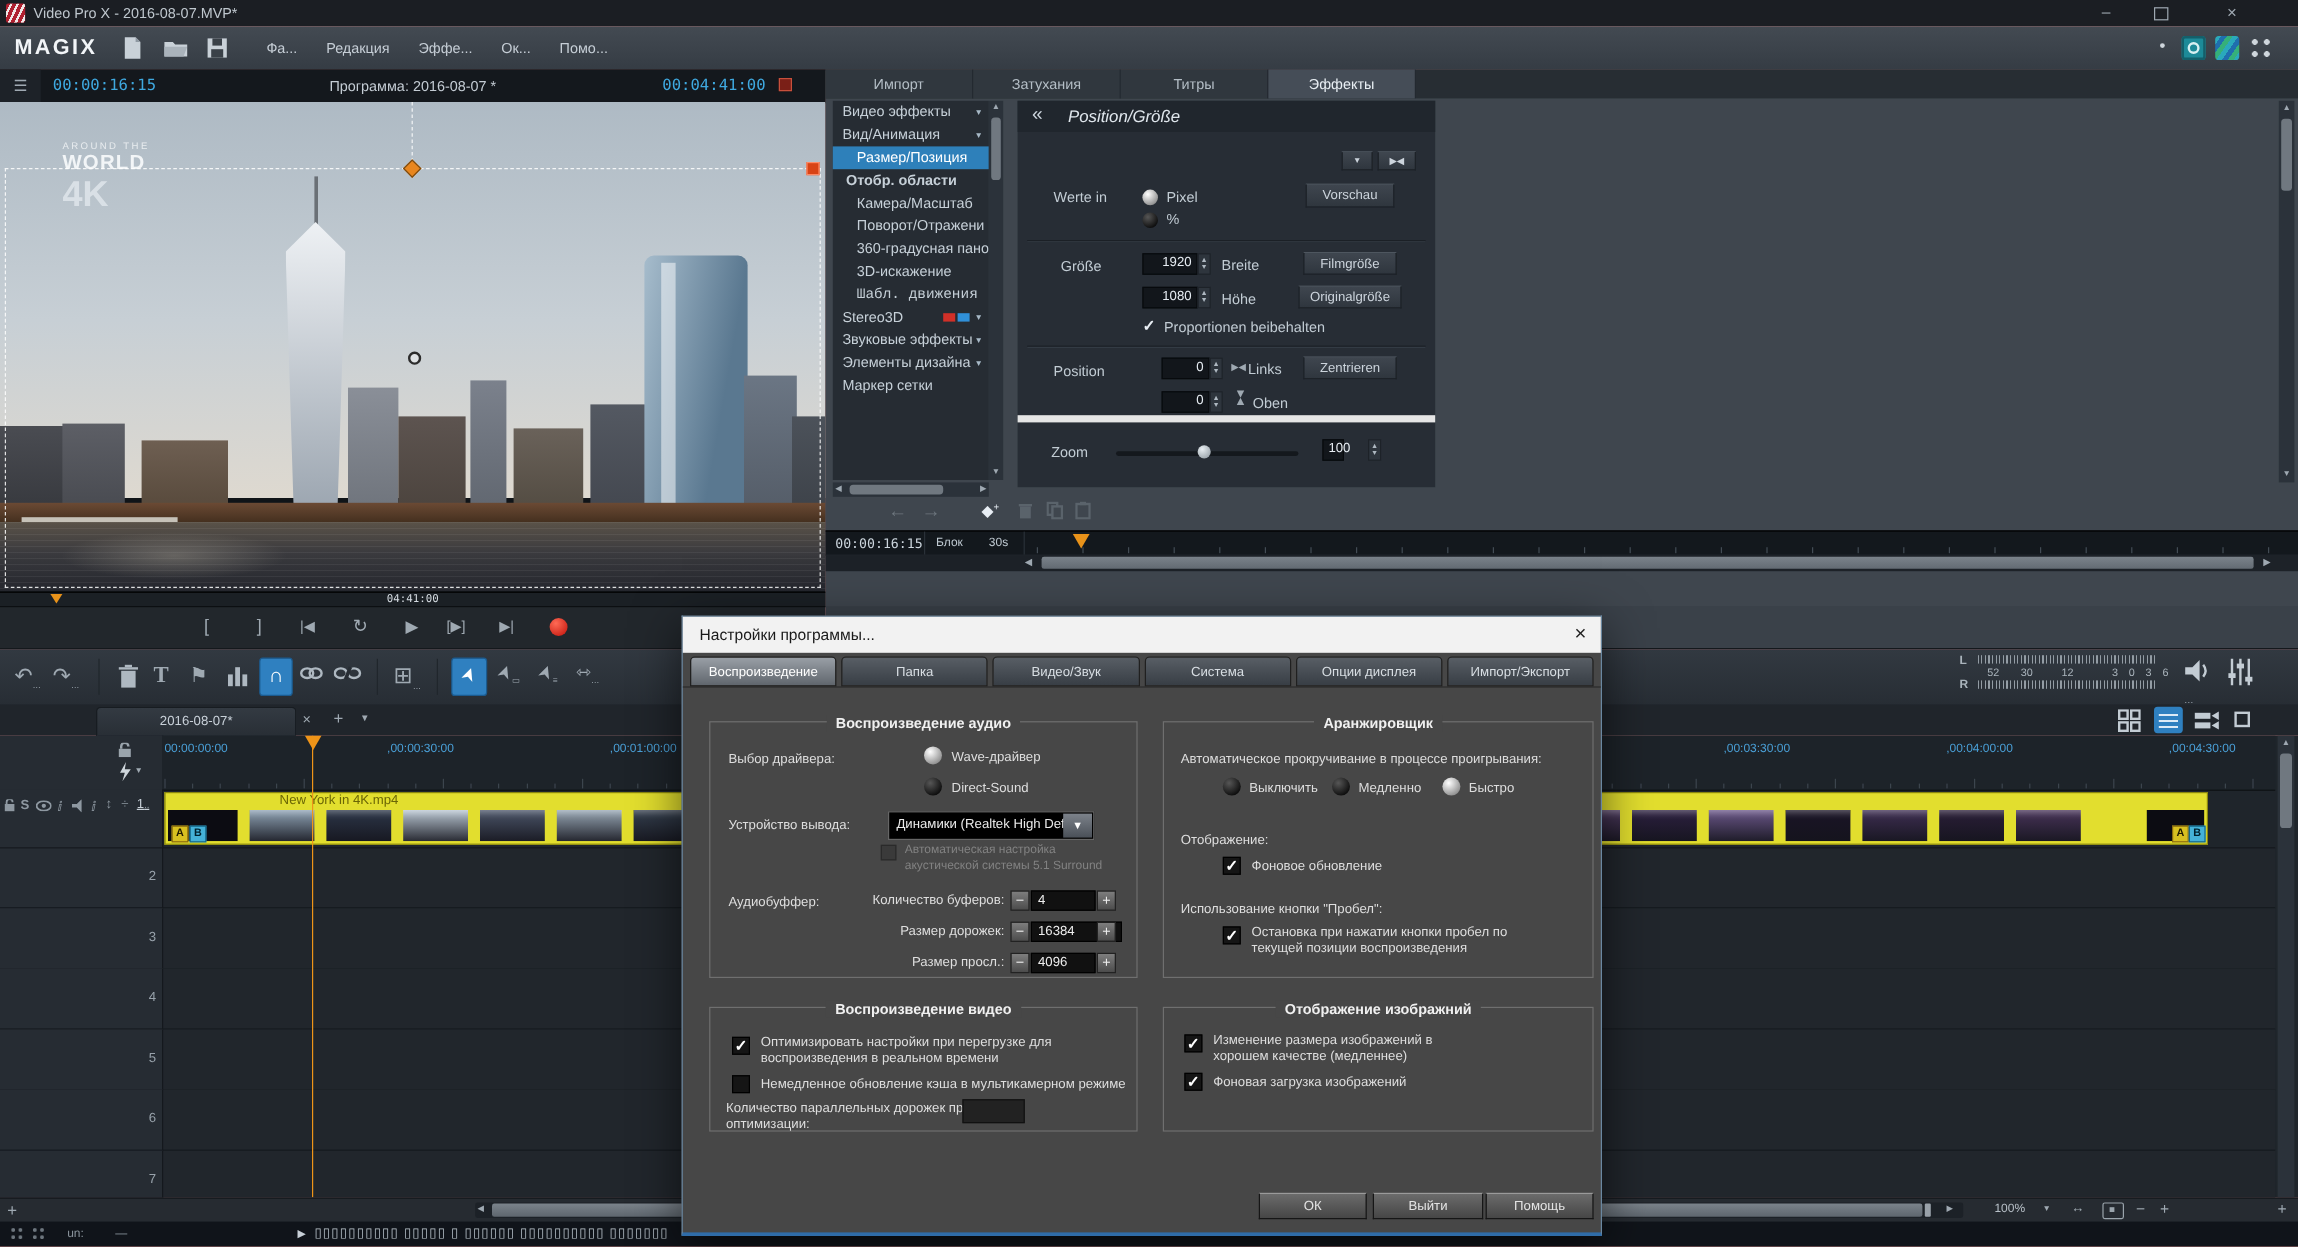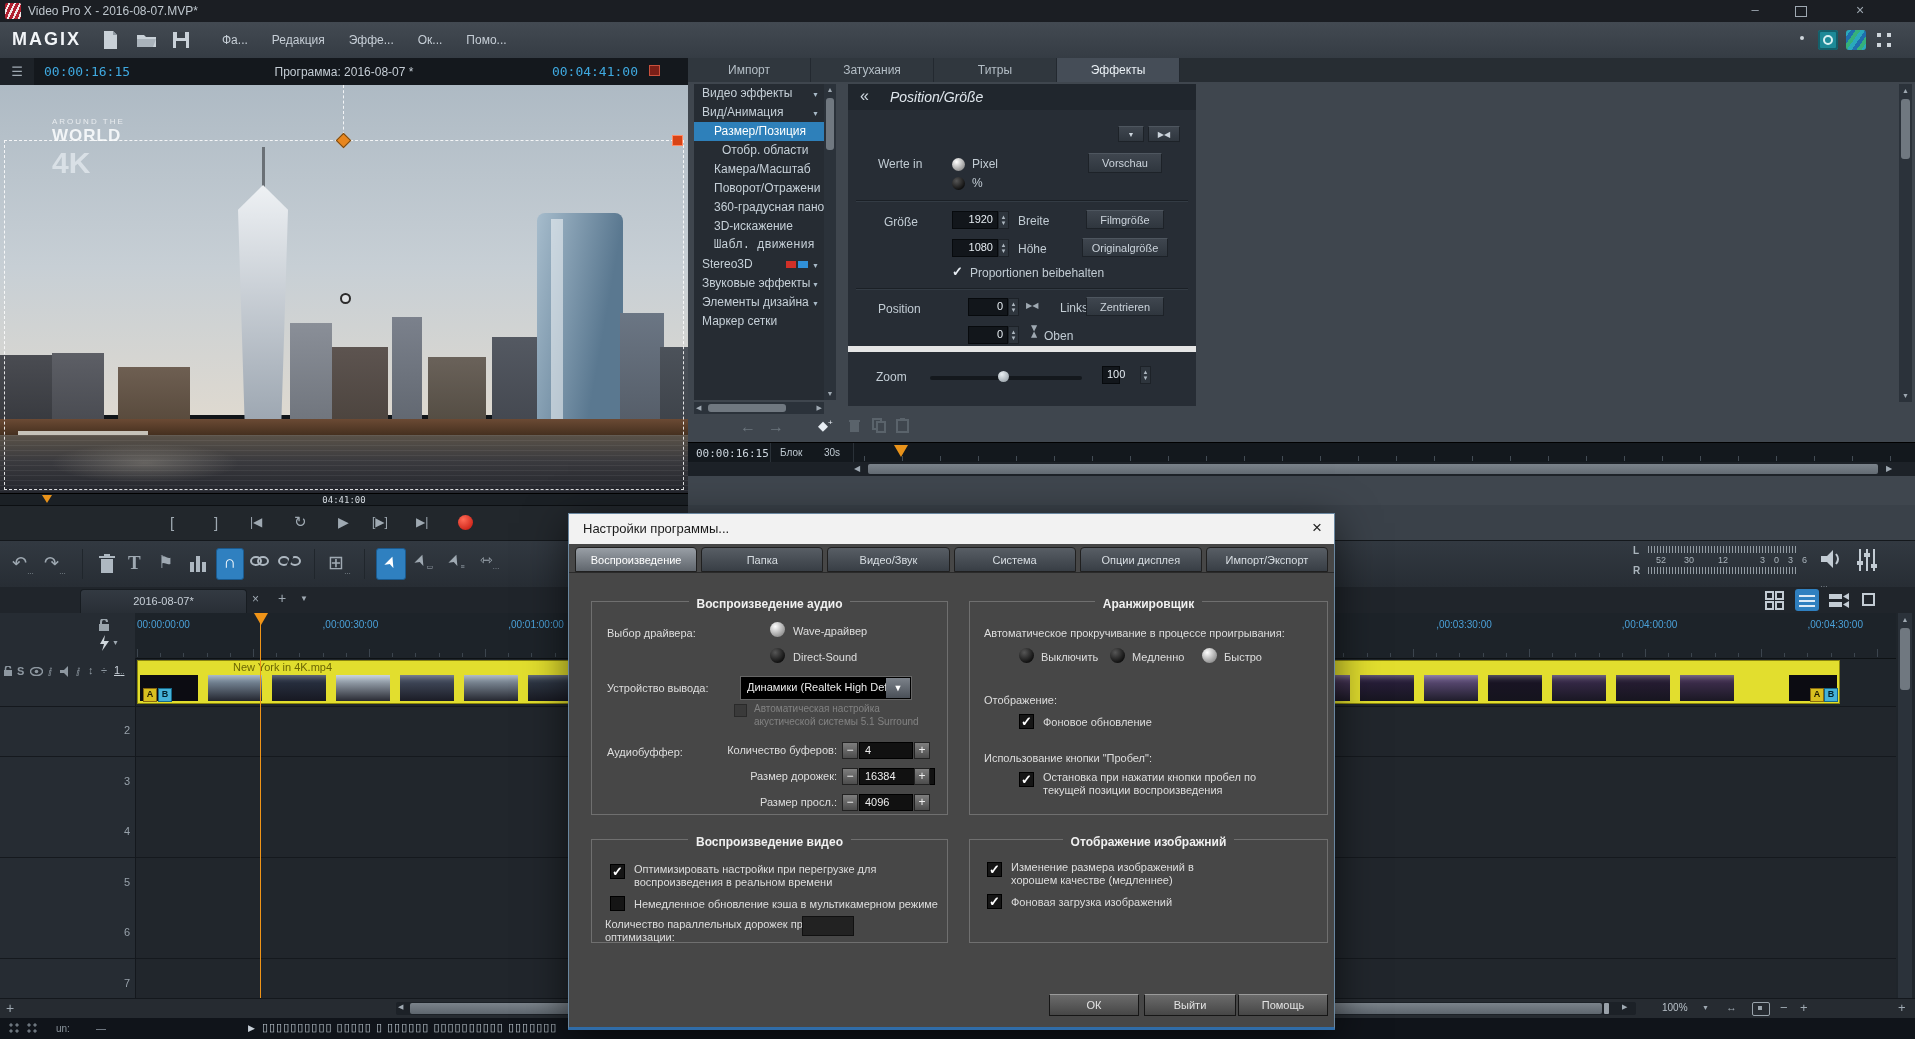--- a/index.html
+++ b/index.html
@@ -151,21 +151,21 @@
         <div class="ttab" style="width: 123px;">Импорт</div>
         <div class="ttab" style="width: 123px;">Затухания</div>
         <div class="ttab" style="width: 123px;">Титры</div>
         <div class="ttab active" style="width: 123px;">Эффекты</div>
       </div>
 
     <div class="abs" id="fx-list" style="left:6px;top:26px;width:130px;height:316px;background:#262c33">
         <div class="fxrow" style="padding-left: 8px;"><span>Видео эффекты</span><span class="car">▼</span></div>
         <div class="fxrow" style="padding-left: 8px;"><span>Вид/Анимация</span><span class="car">▼</span></div>
         <div class="fxrow sel" style="padding-left: 20px;"><span>Размер/Позиция</span></div>
-        <div class="fxrow" style="padding-left: 28px;"><span>Отобр. области</span></div>
+        <div class="fxrow" style="padding-left: 11px; font-weight: bold;"><span>Отобр. области</span></div>
         <div class="fxrow" style="padding-left: 20px;"><span>Камера/Масштаб</span></div>
         <div class="fxrow" style="padding-left: 20px;"><span>Поворот/Отражени</span></div>
         <div class="fxrow" style="padding-left: 20px;"><span>360-градусная пано</span></div>
         <div class="fxrow" style="padding-left: 20px;"><span>3D-искажение</span></div>
         <div class="fxrow" style="padding-left: 20px; font-family: Liberation Mono, monospace;"><span>Шабл. движения</span></div>
         <div class="fxrow" style="padding-left: 8px;"><span>Stereo3D</span><span style="position: absolute; right: 16px; top: 6px; width: 22px; height: 7px; display: flex; gap: 2px;">
             <i style="flex:1;background:#d03028"></i>
             <i style="flex:1;background:#3090d8"></i>
           </span><span class="car">▼</span></div>
         <div class="fxrow" style="padding-left: 8px;"><span>Звуковые эффекты</span><span class="car">▼</span></div>
@@ -223,21 +223,21 @@
 
       <div class="abs" style="left:8px;top:204px;width:332px;height:1px;background:#1b2026;border-bottom:1px solid #333b44"></div>
 
       <span class="abs lbl" style="left:30px;top:218px">Position</span>
       <div class="abs fld" style="left:120px;top:214px;width:40px;height:18px">0</div>
       <div class="abs spin" style="left:160px;top:214px;height:18px">
           <i>▲</i>
           <i>▼</i>
         </div>
       <span class="abs ic" style="left:178px;top:217px;font-size:8px">▶◀</span>
-      <span class="abs lbl" style="left:212px;top:217px">Links</span>
+      <span class="abs lbl" style="left:192px;top:217px">Links</span>
       <div class="abs btn3d" style="left:238px;top:213px;width:78px;height:19px;line-height:18px">Zentrieren</div>
 
       <div class="abs fld" style="left:120px;top:242px;width:40px;height:18px">0</div>
       <div class="abs spin" style="left:160px;top:242px;height:18px">
           <i>▲</i>
           <i>▼</i>
         </div>
       <span class="abs ic" style="left:180px;top:243px;font-size:8px;transform:rotate(90deg)">▶◀</span>
       <span class="abs lbl" style="left:196px;top:245px">Oben</span>
     </div>

